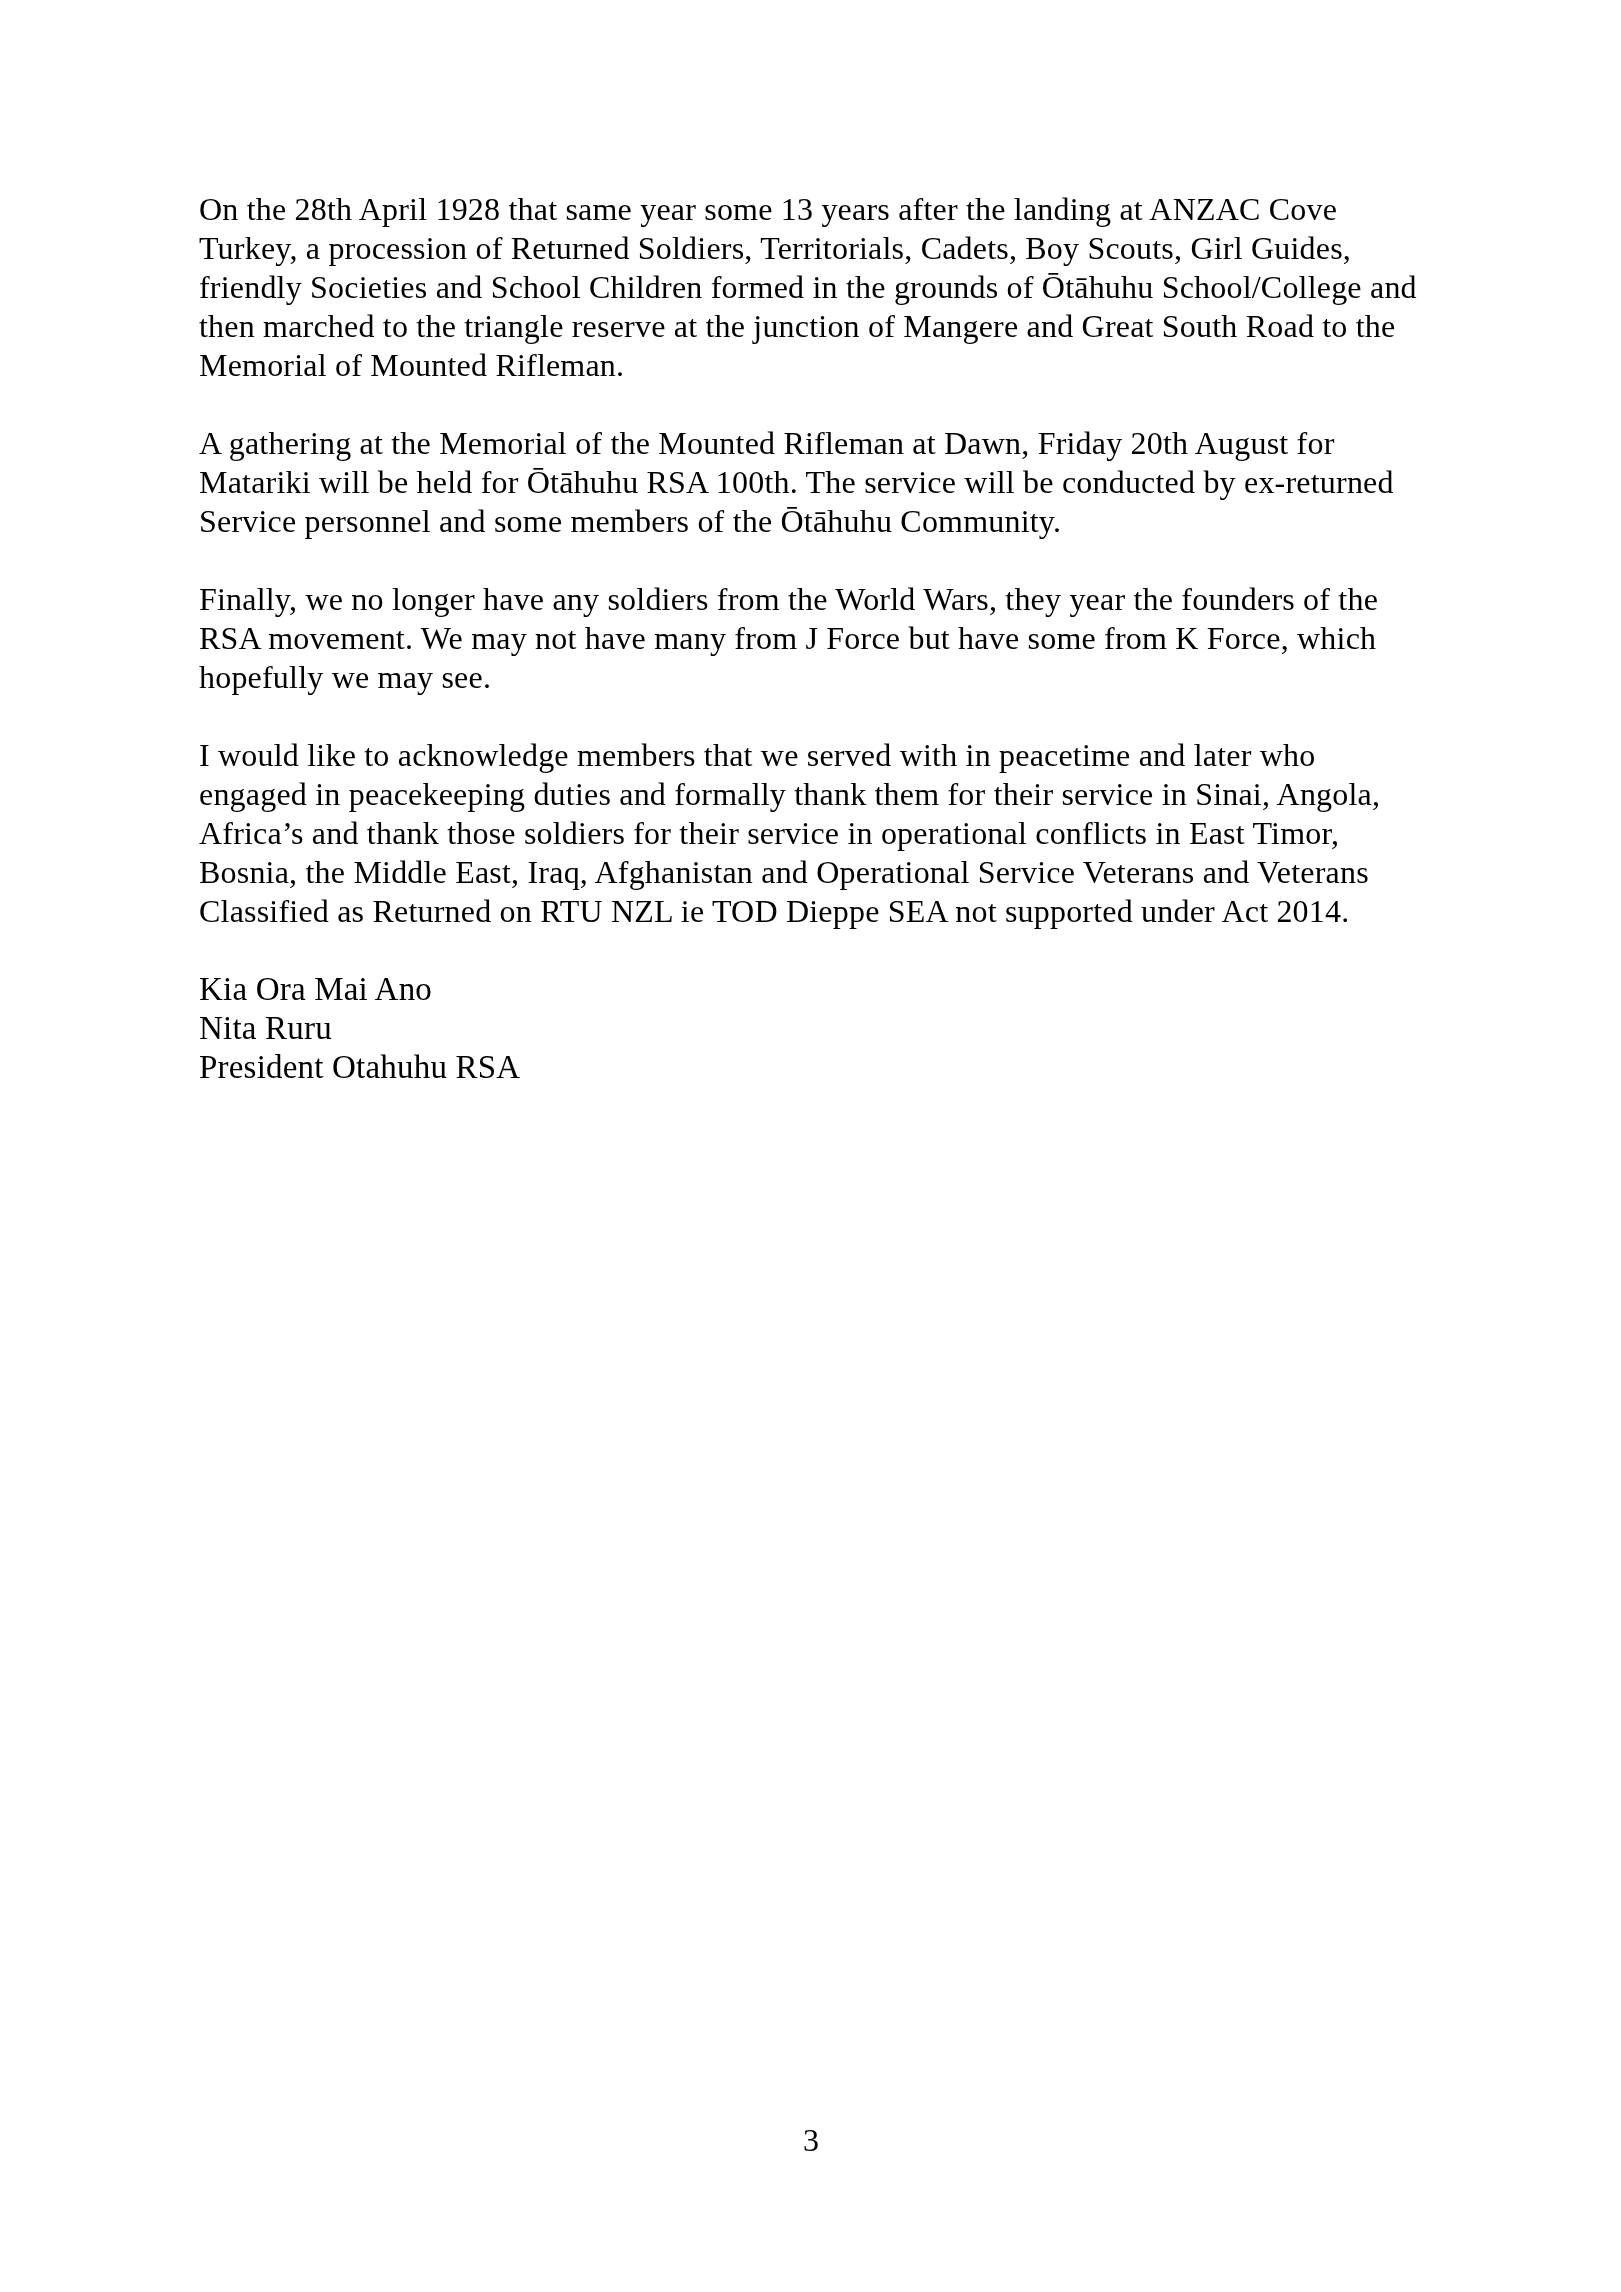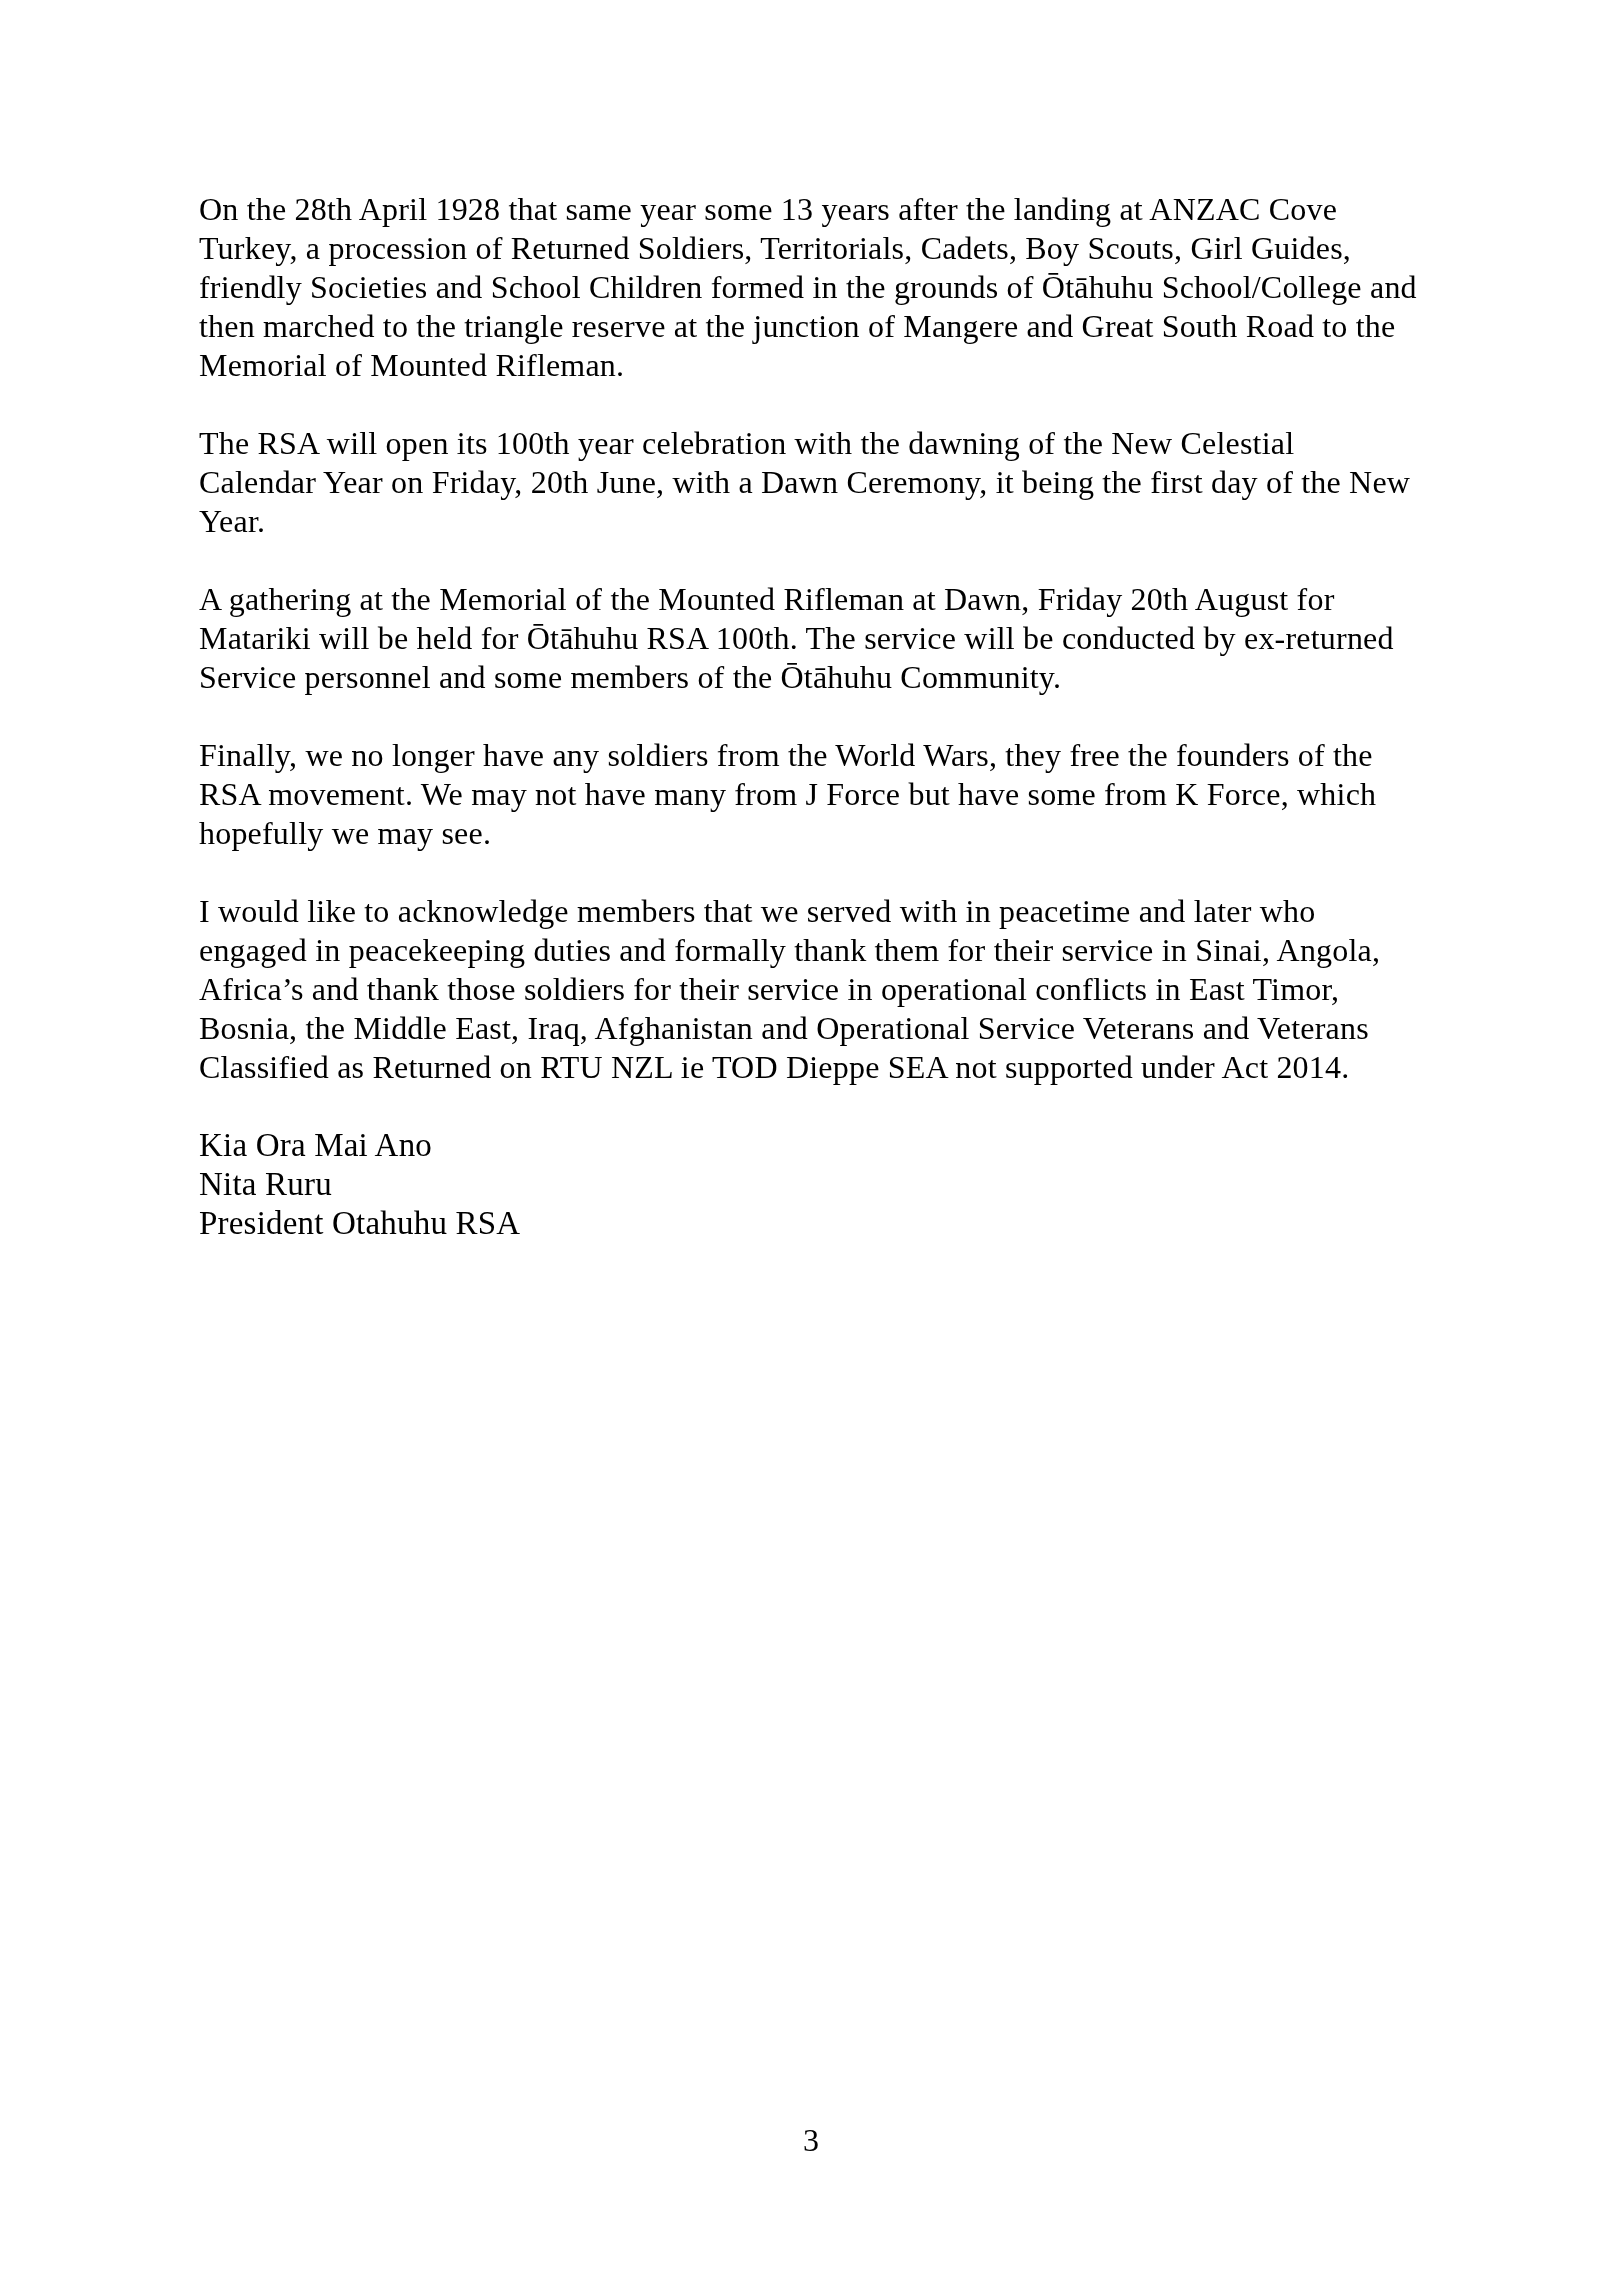--- a/index.html
+++ b/index.html
@@ -57,27 +57,24 @@
 </head>
 <body>
 
 <div class="page">
   <div class="letter-body">
     <p class="para">On the 28th April 1928 that same year some 13 years after the landing at ANZAC Cove
 Turkey, a procession of Returned Soldiers, Territorials, Cadets, Boy Scouts, Girl Guides,
 friendly Societies and School Children formed in the grounds of Ōtāhuhu School/College and
 then marched to the triangle reserve at the junction of Mangere and Great South Road to the
 Memorial of Mounted Rifleman.</p>
-    <p class="para">The RSA will open its 100th year celebration with the dawning of the New Celestial
-Calendar Year on Friday, 20th June, with a Dawn Ceremony, it being the first day of the New
-Year.</p>
     <p class="para">A gathering at the Memorial of the Mounted Rifleman at Dawn, Friday 20th August for
 Matariki will be held for Ōtāhuhu RSA 100th. The service will be conducted by ex-returned
 Service personnel and some members of the Ōtāhuhu Community.</p>
-    <p class="para">Finally, we no longer have any soldiers from the World Wars, they free the founders of the
+    <p class="para">Finally, we no longer have any soldiers from the World Wars, they year the founders of the
 RSA movement. We may not have many from J Force but have some from K Force, which
 hopefully we may see.</p>
     <p class="para">I would like to acknowledge members that we served with in peacetime and later who
 engaged in peacekeeping duties and formally thank them for their service in Sinai, Angola,
 Africa’s and thank those soldiers for their service in operational conflicts in East Timor,
 Bosnia, the Middle East, Iraq, Afghanistan and Operational Service Veterans and Veterans
 Classified as Returned on RTU NZL ie TOD Dieppe SEA not supported under Act 2014.</p>
     <p class="signature">Kia Ora Mai Ano
 Nita Ruru
 President Otahuhu RSA</p>

